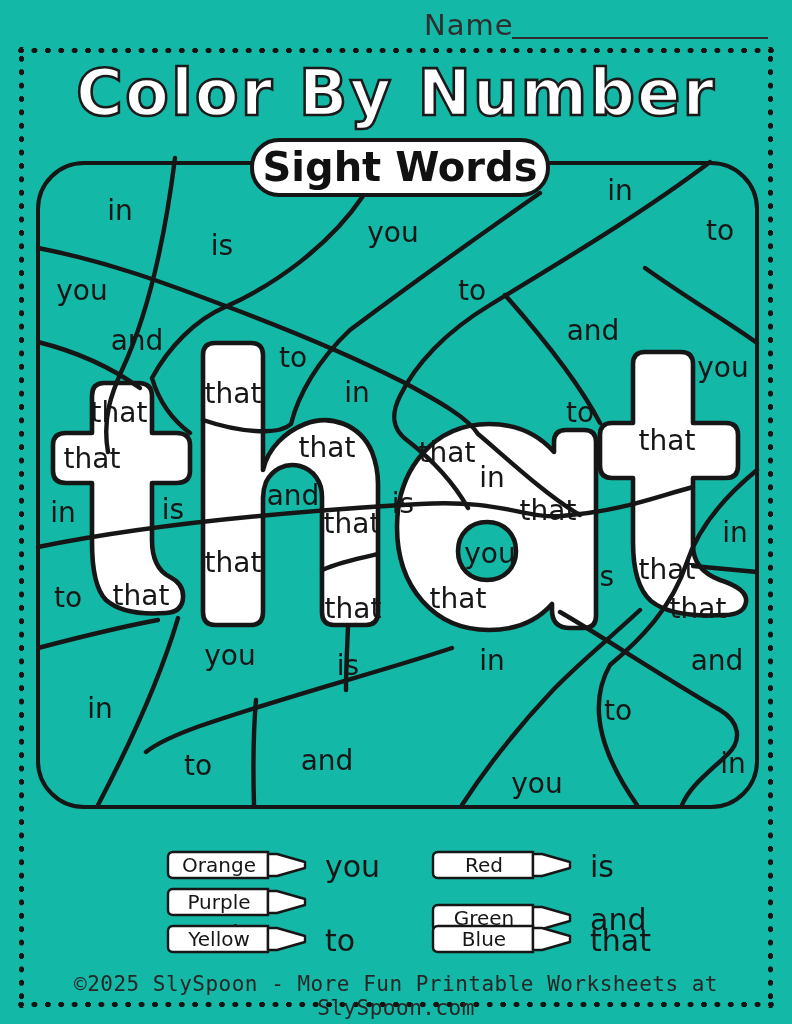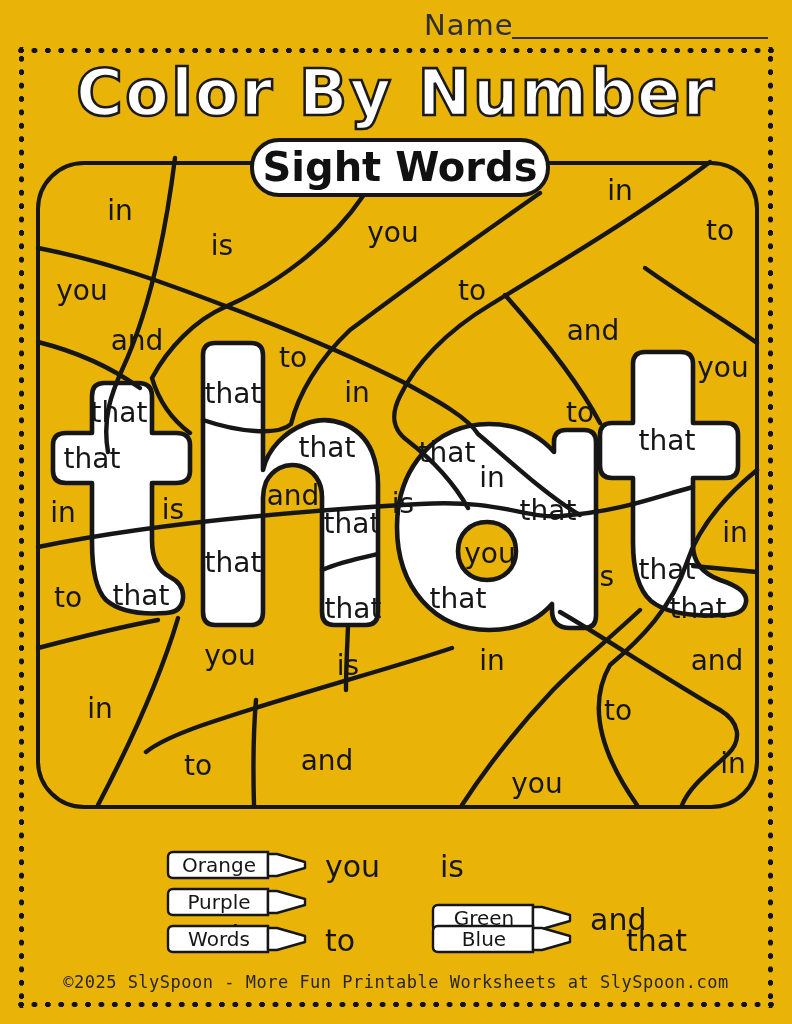--- a/index.html
+++ b/index.html
@@ -1,16 +1,16 @@
 <!DOCTYPE html>
 <html><head>
 <meta charset="utf-8">
 <style>
   html,body{margin:0;padding:0;background:#fff;}
-  #page{position:relative;width:792px;height:1024px;background:#eab308;overflow:hidden;
+  #page{position:relative;width:792px;height:1024px;background:#14b8a6;overflow:hidden;
         font-family:"DejaVu Sans",sans-serif;color:#161616;text-decoration:underline;}
 
   
   #name-label{position:absolute;left:424px;top:8px;font-size:29px;color:#2f2f2f;
               font-family:"DejaVu Sans",sans-serif;font-weight:400;letter-spacing:1px;}
   #name-line{position:absolute;left:512px;top:37px;width:256px;height:0;
              border-bottom:2.4px solid #2f2f2f;}
 
   
   .dots{position:absolute;pointer-events:none;}
@@ -33,21 +33,21 @@
   
   .legend-row{position:absolute;display:flex;align-items:center;height:32px;}
   .crayon{width:150px;height:32px;flex:0 0 auto;position:relative;}
   .crayon svg{display:block;}
   .crayon-label{position:absolute;left:0;top:0;width:108px;height:30px;display:flex;
                 align-items:center;justify-content:center;font-size:20px;color:#161616;}
   .legend-word{margin-left:10px;font-size:30px;color:#161616;}
 
   
   #footer{position:absolute;left:0;top:972px;width:792px;text-align:center;
-          font-family:"DejaVu Sans Mono",monospace;font-size:17px;color:#262626;letter-spacing:0.5px;}
+          font-family:"DejaVu Sans Mono",monospace;font-size:21px;color:#262626;letter-spacing:0.5px;}
 </style>
 </head>
 <body>
 
 <div id="page">
 
   <div id="name-label">Name</div>
   <div id="name-line"></div>
 
   <div class="dots dots-h" style="left:18px;top:47px;width:756px;"></div>
@@ -163,40 +163,47 @@
           <div class="crayon-label">Purple</div>
         </div>
         <div class="legend-word">in</div>
       </div>
       <div class="legend-row" style="left: 165px; top: 924px;">
         <div class="crayon">
           <svg width="150" height="30" viewBox="0 0 150 30">
             <path d="M3,7 Q3,2 8,2 L103,2 L103,28 L8,28 Q3,28 3,23 Z" fill="#fff" stroke="#161616" stroke-width="2.4"></path>
             <path d="M103,4 L112,4 L140,12 L140,18 L112,26 L103,26 Z" fill="#fff" stroke="#161616" stroke-width="2.4" stroke-linejoin="round"></path>
           </svg>
-          <div class="crayon-label">Words</div>
+          <div class="crayon-label">Yellow</div>
         </div>
         <div class="legend-word">to</div>
       </div>
     </div>
   <div id="legend-right">
       <div class="legend-row" style="left: 430px; top: 850px;">
+        <div class="crayon">
+          <svg width="150" height="30" viewBox="0 0 150 30">
+            <path d="M3,7 Q3,2 8,2 L103,2 L103,28 L8,28 Q3,28 3,23 Z" fill="#fff" stroke="#161616" stroke-width="2.4"></path>
+            <path d="M103,4 L112,4 L140,12 L140,18 L112,26 L103,26 Z" fill="#fff" stroke="#161616" stroke-width="2.4" stroke-linejoin="round"></path>
+          </svg>
+          <div class="crayon-label">Red</div>
+        </div>
         <div class="legend-word">is</div>
       </div>
       <div class="legend-row" style="left: 430px; top: 887px; margin-top: 16px;">
         <div class="crayon">
           <svg width="150" height="30" viewBox="0 0 150 30">
             <path d="M3,7 Q3,2 8,2 L103,2 L103,28 L8,28 Q3,28 3,23 Z" fill="#fff" stroke="#161616" stroke-width="2.4"></path>
             <path d="M103,4 L112,4 L140,12 L140,18 L112,26 L103,26 Z" fill="#fff" stroke="#161616" stroke-width="2.4" stroke-linejoin="round"></path>
           </svg>
           <div class="crayon-label">Green</div>
         </div>
         <div class="legend-word">and</div>
       </div>
-      <div class="legend-row" style="left: 430px; top: 924px; gap: 36px;">
+      <div class="legend-row" style="left: 430px; top: 924px;">
         <div class="crayon">
           <svg width="150" height="30" viewBox="0 0 150 30">
             <path d="M3,7 Q3,2 8,2 L103,2 L103,28 L8,28 Q3,28 3,23 Z" fill="#fff" stroke="#161616" stroke-width="2.4"></path>
             <path d="M103,4 L112,4 L140,12 L140,18 L112,26 L103,26 Z" fill="#fff" stroke="#161616" stroke-width="2.4" stroke-linejoin="round"></path>
           </svg>
           <div class="crayon-label">Blue</div>
         </div>
         <div class="legend-word">that</div>
       </div>
     </div>

